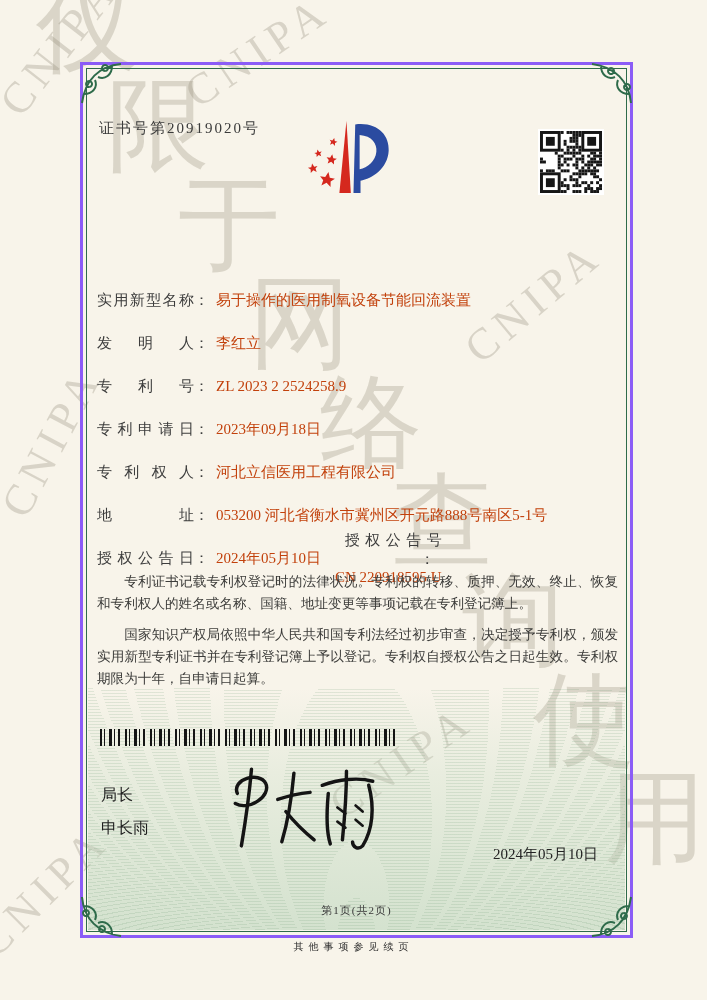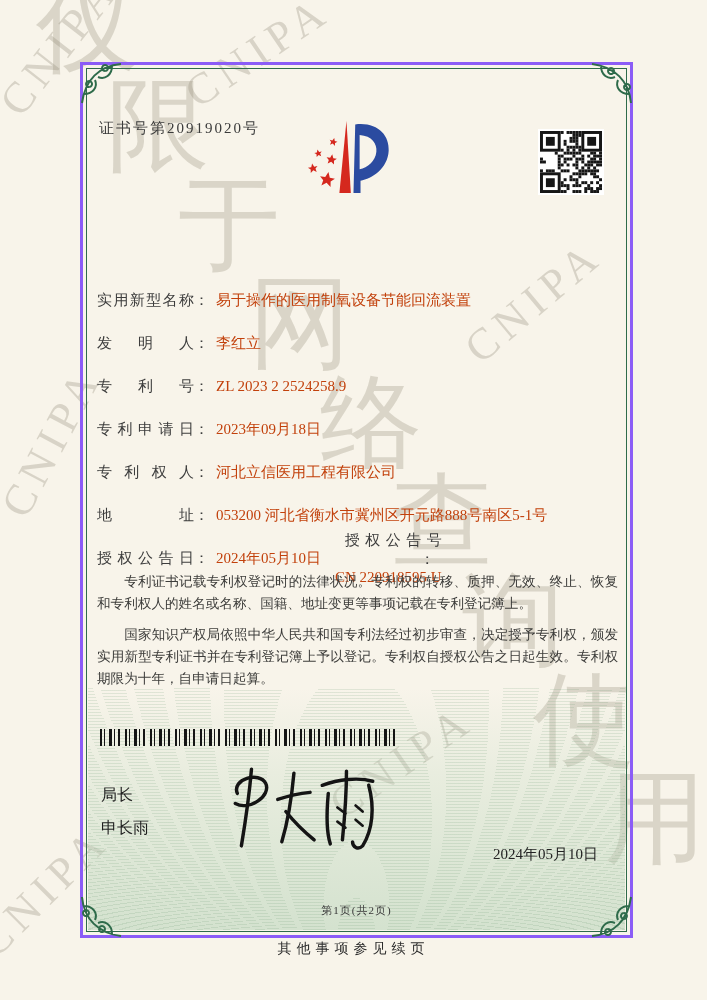--- a/index.html
+++ b/index.html
@@ -84,21 +84,21 @@
     font-family:"Liberation Sans","DejaVu Sans",sans-serif;}
   .signer div{margin-bottom:12px;}
   .signature{position:absolute;left:118px;top:694px;width:200px;height:96px;}
   .signature svg{display:block;width:100%;height:100%;}
   .issue-date{position:absolute;right:32px;top:780px;font-size:15px;color:#232323;}
   .page-no{position:absolute;left:0;right:0;top:838px;text-align:center;
     font-size:11px;color:#3a3a3a;letter-spacing:1px;}
   
   .footer-note{
     position:absolute;left:0;right:0;top:940px;z-index:2;text-align:center;
-    font-size:14px;letter-spacing:5px;color:#2c2c2c;
+    font-size:10px;letter-spacing:5px;color:#2c2c2c;
   }
 </style>
 </head>
 <body>
 
 <div class="wm-layer">
     <div class="wm-char" style="left: 36px; top: -24px;">仅</div>
     <div class="wm-char" style="left: 107px; top: 75px;">限</div>
     <div class="wm-char" style="left: 178px; top: 174px;">于</div>
     <div class="wm-char" style="left: 249px; top: 273px;">网</div>

